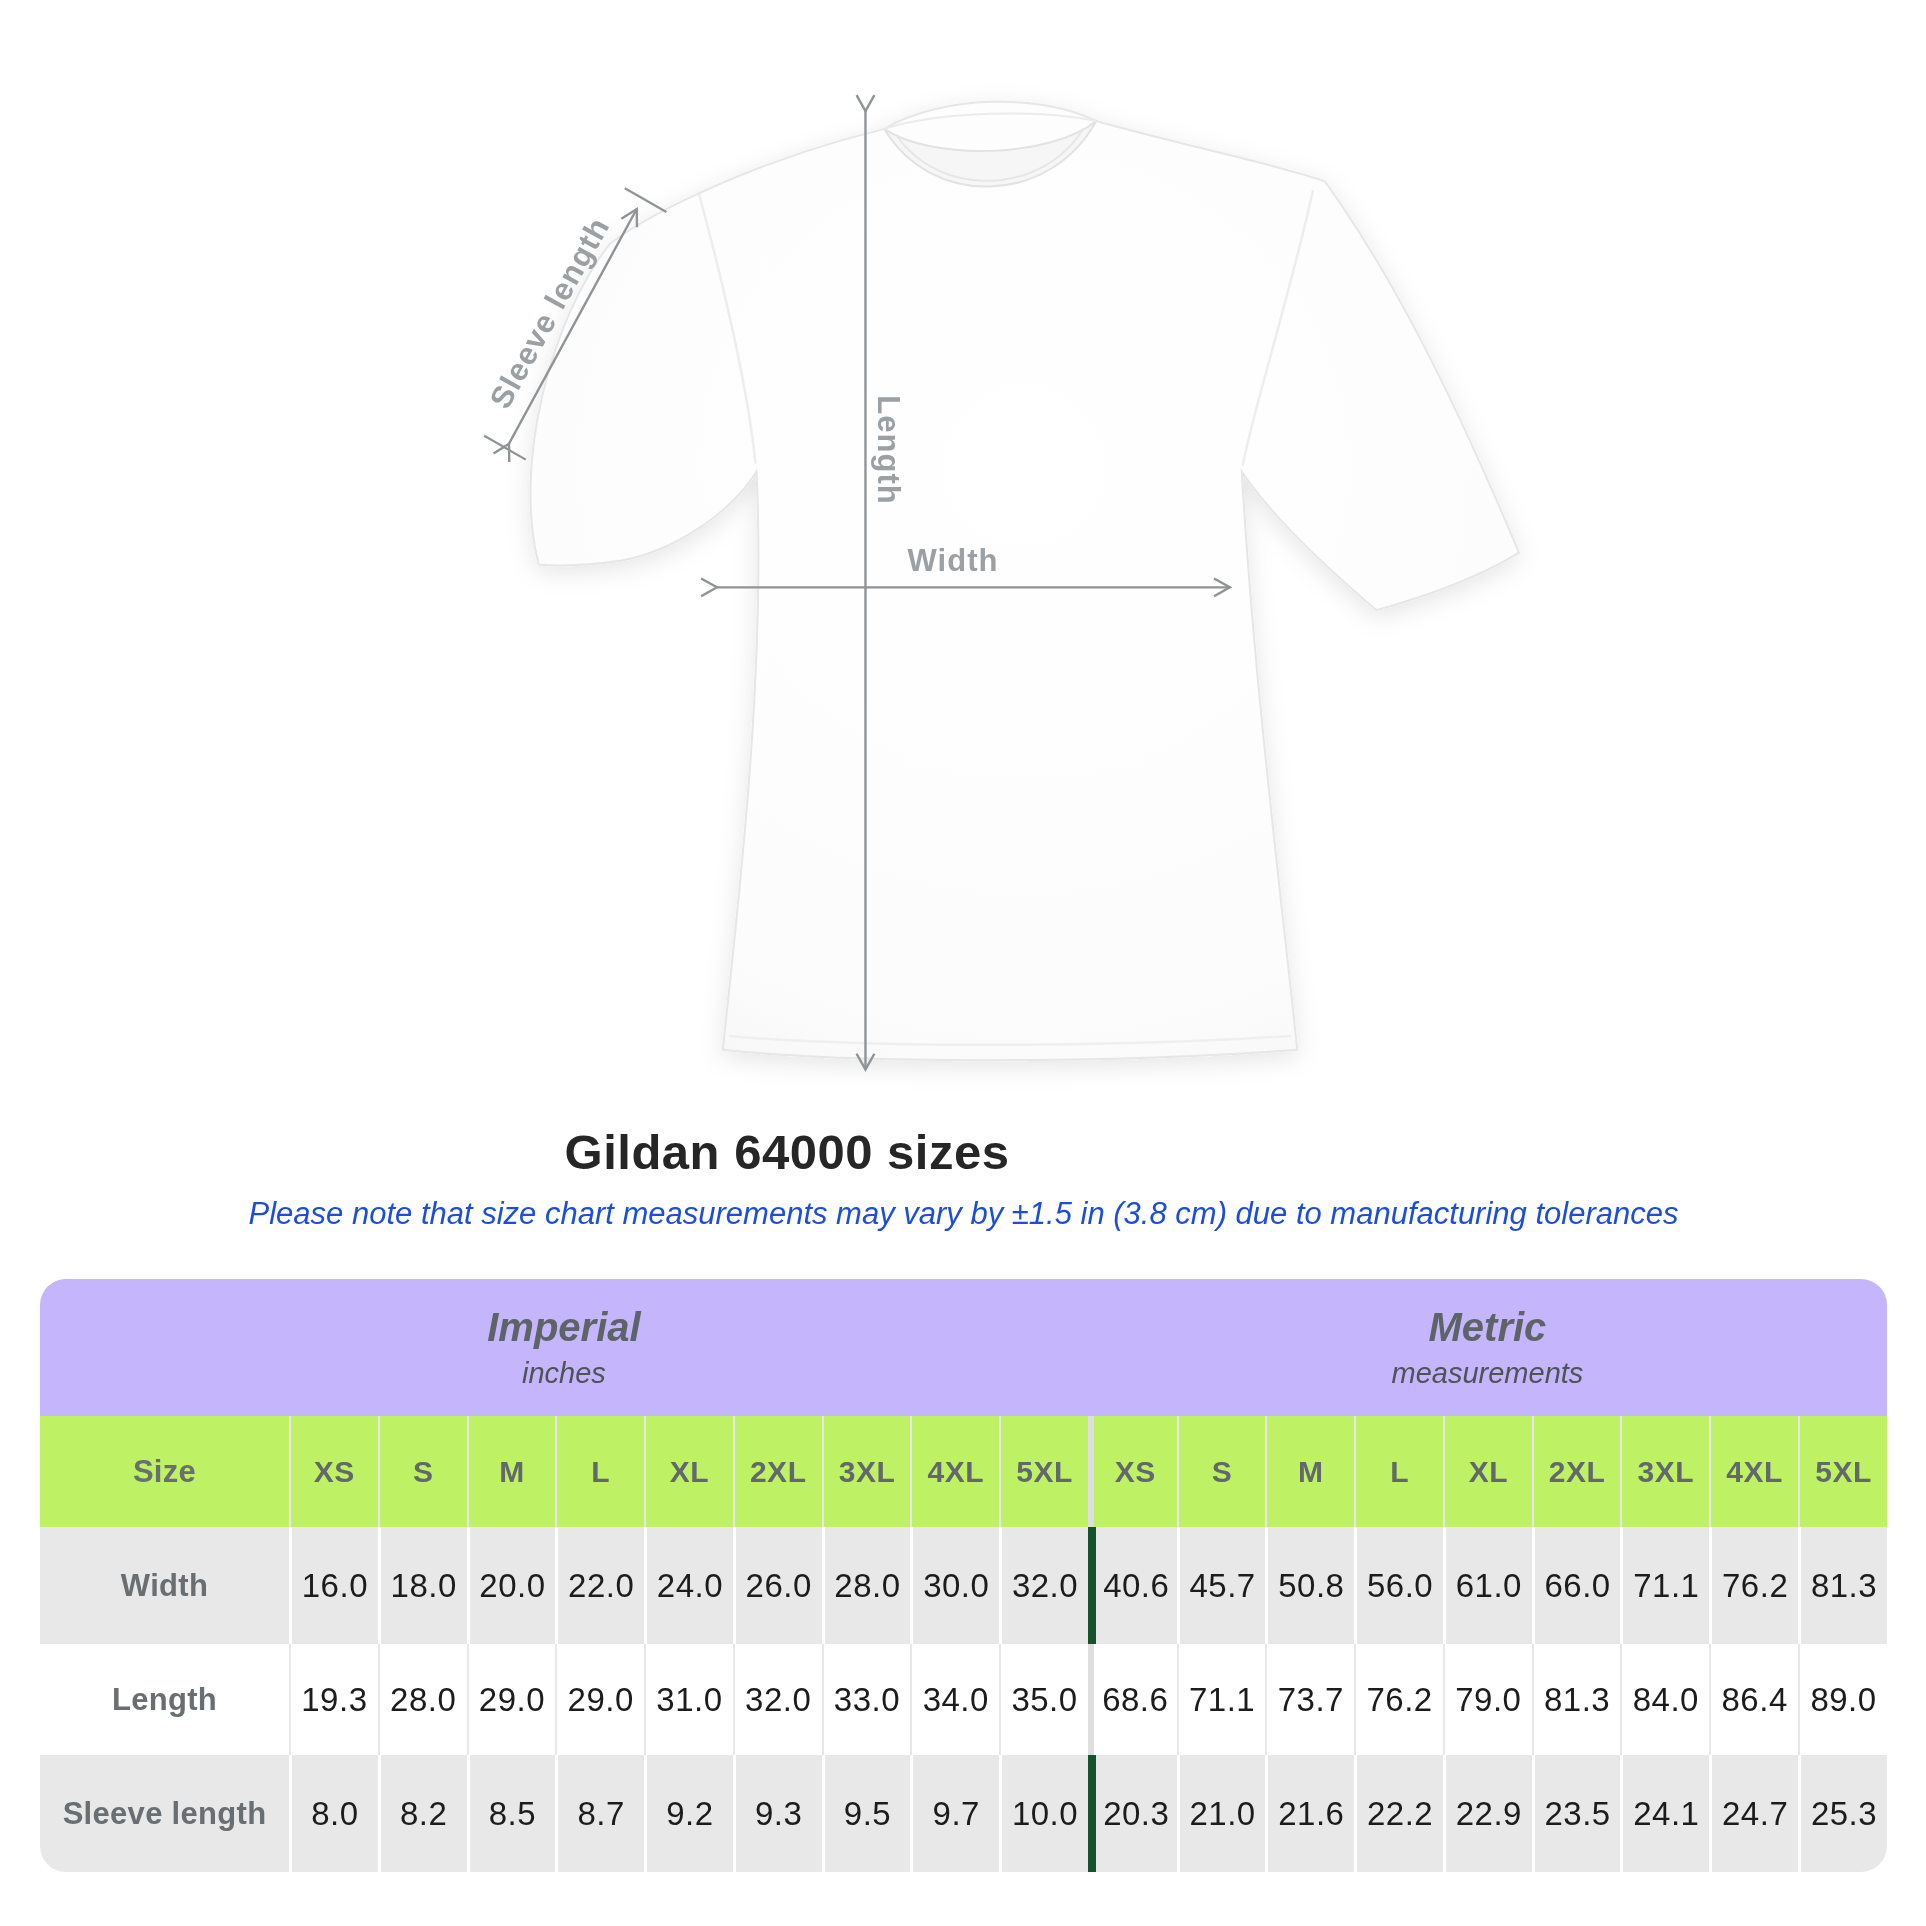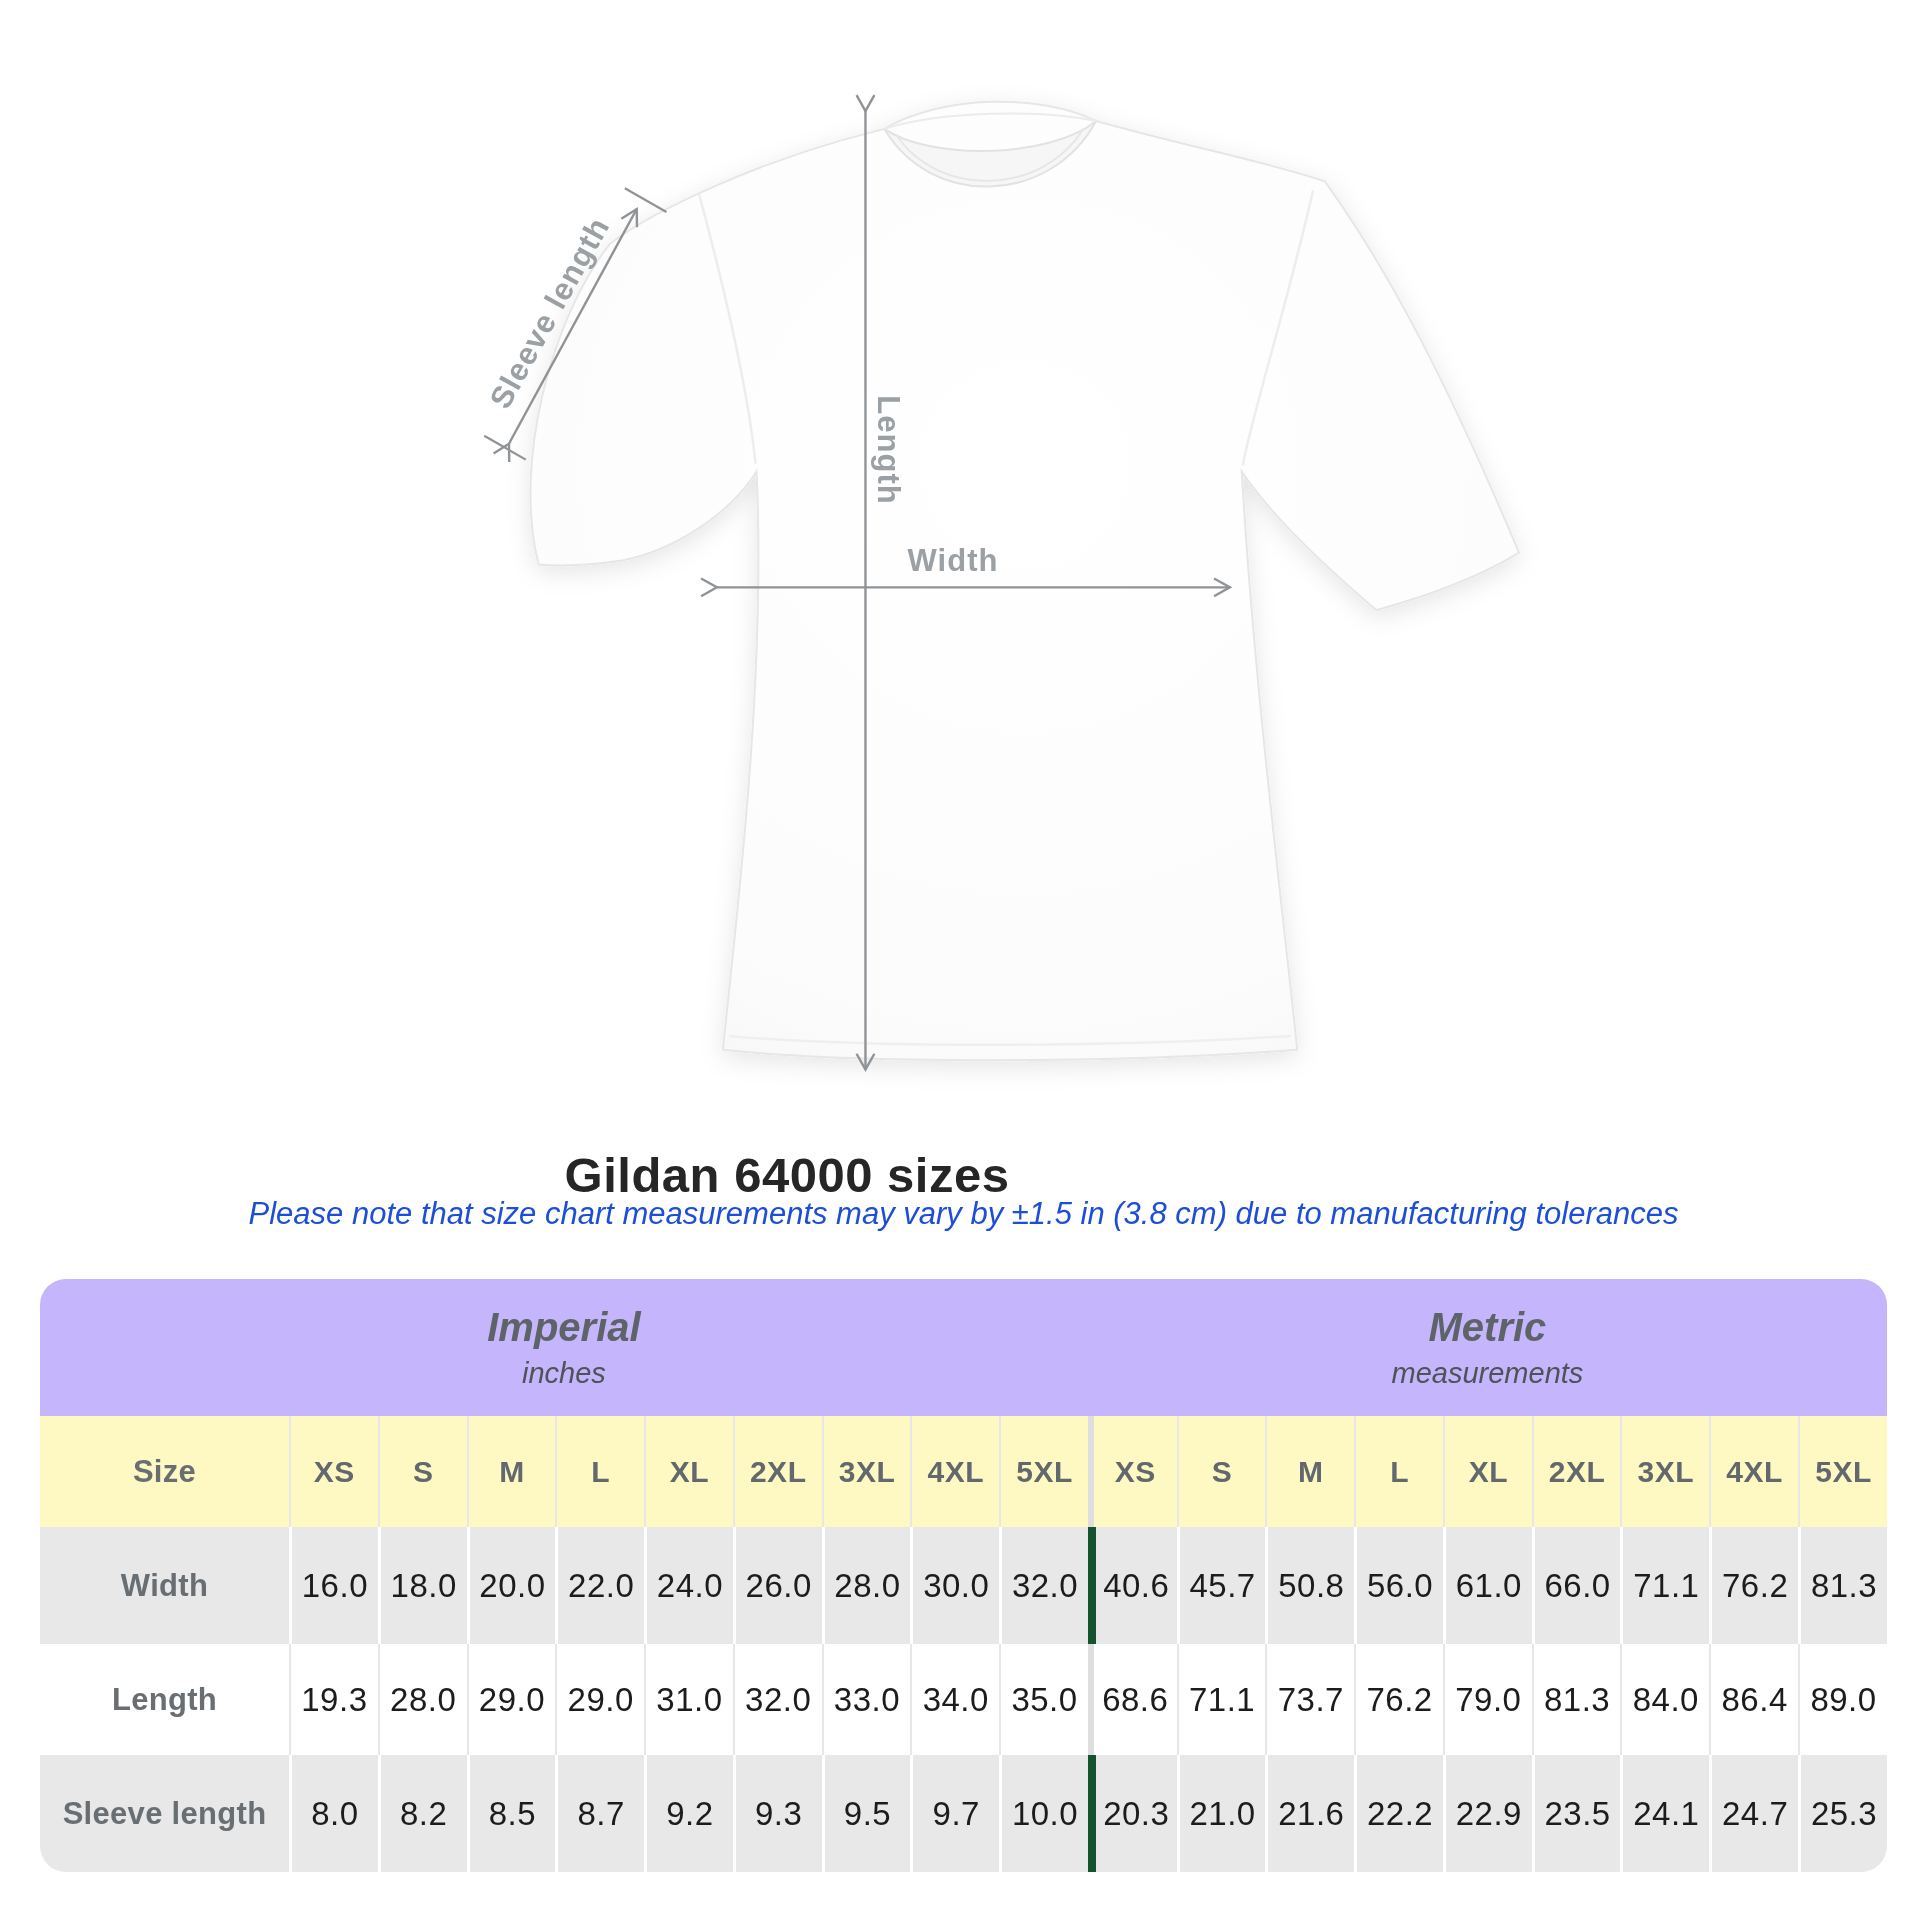--- a/index.html
+++ b/index.html
@@ -12,41 +12,41 @@
   .figure svg{position:absolute;left:0;top:0;}
   .dim-label{
     position:absolute;font-weight:bold;font-size:31px;color:#9aa0a3;
     white-space:nowrap;letter-spacing:1px;
   }
   .dim-label.width{left:953px;top:561px;transform:translate(-50%,-50%);}
   .dim-label.length{left:888px;top:450px;transform:translate(-50%,-50%) rotate(90deg);}
   .dim-label.sleeve{left:550px;top:313px;transform:translate(-50%,-50%) rotate(-61deg);}
   
   .title{
-    position:absolute;left:0;top:1147px;width:1574px;text-align:center;
+    position:absolute;left:0;top:1124px;width:1574px;text-align:center;
     font-size:49px;font-weight:bold;color:#262626;letter-spacing:0.5px;
   }
   .subtitle{
     position:absolute;left:0;top:1196px;width:1927px;text-align:center;
     font-size:31px;font-style:italic;color:#1d4ed8;
   }
   
   .table-wrap{
     position:absolute;left:40px;top:1279px;width:1847px;
     border-radius:26px;overflow:hidden;
   }
   table.size-table{
     border-collapse:separate;border-spacing:0;table-layout:fixed;
     width:1847px;
   }
   .size-table th,.size-table td{padding:0;text-align:center;vertical-align:middle;}
   tr.unit-row th{background:#c4b5fd;height:137px;}
   .unit-label{font-size:40px;font-weight:bold;font-style:italic;color:#5d6367;line-height:1.15;}
   .unit-sublabel{font-size:29px;font-style:italic;font-weight:400;color:#4e5357;line-height:1.2;margin-top:6px;}
-  tr.size-row{background:#fef9c3;}
+  tr.size-row{background:#bef264;}
   tr.size-row th{height:111px;font-size:30px;font-weight:bold;color:#63686c;letter-spacing:0.5px;}
   tr.row-gray{background:#e8e8e9;}
   tr.row-white{background:#ffffff;}
   tr.row-gray > *{height:117px;}
   tr.row-white[data-row] > *{height:111px;}
   .size-table .label-cell{font-size:31px;font-weight:bold;color:#696e72;letter-spacing:0.3px;}
   .size-table td{font-size:33px;font-weight:400;color:#1c1c1c;letter-spacing:0.5px;}
   
   tr.size-row > *:not(:first-child),
   tr.row-white > *:not(:first-child){border-left:2px solid #e7e7e7;}

